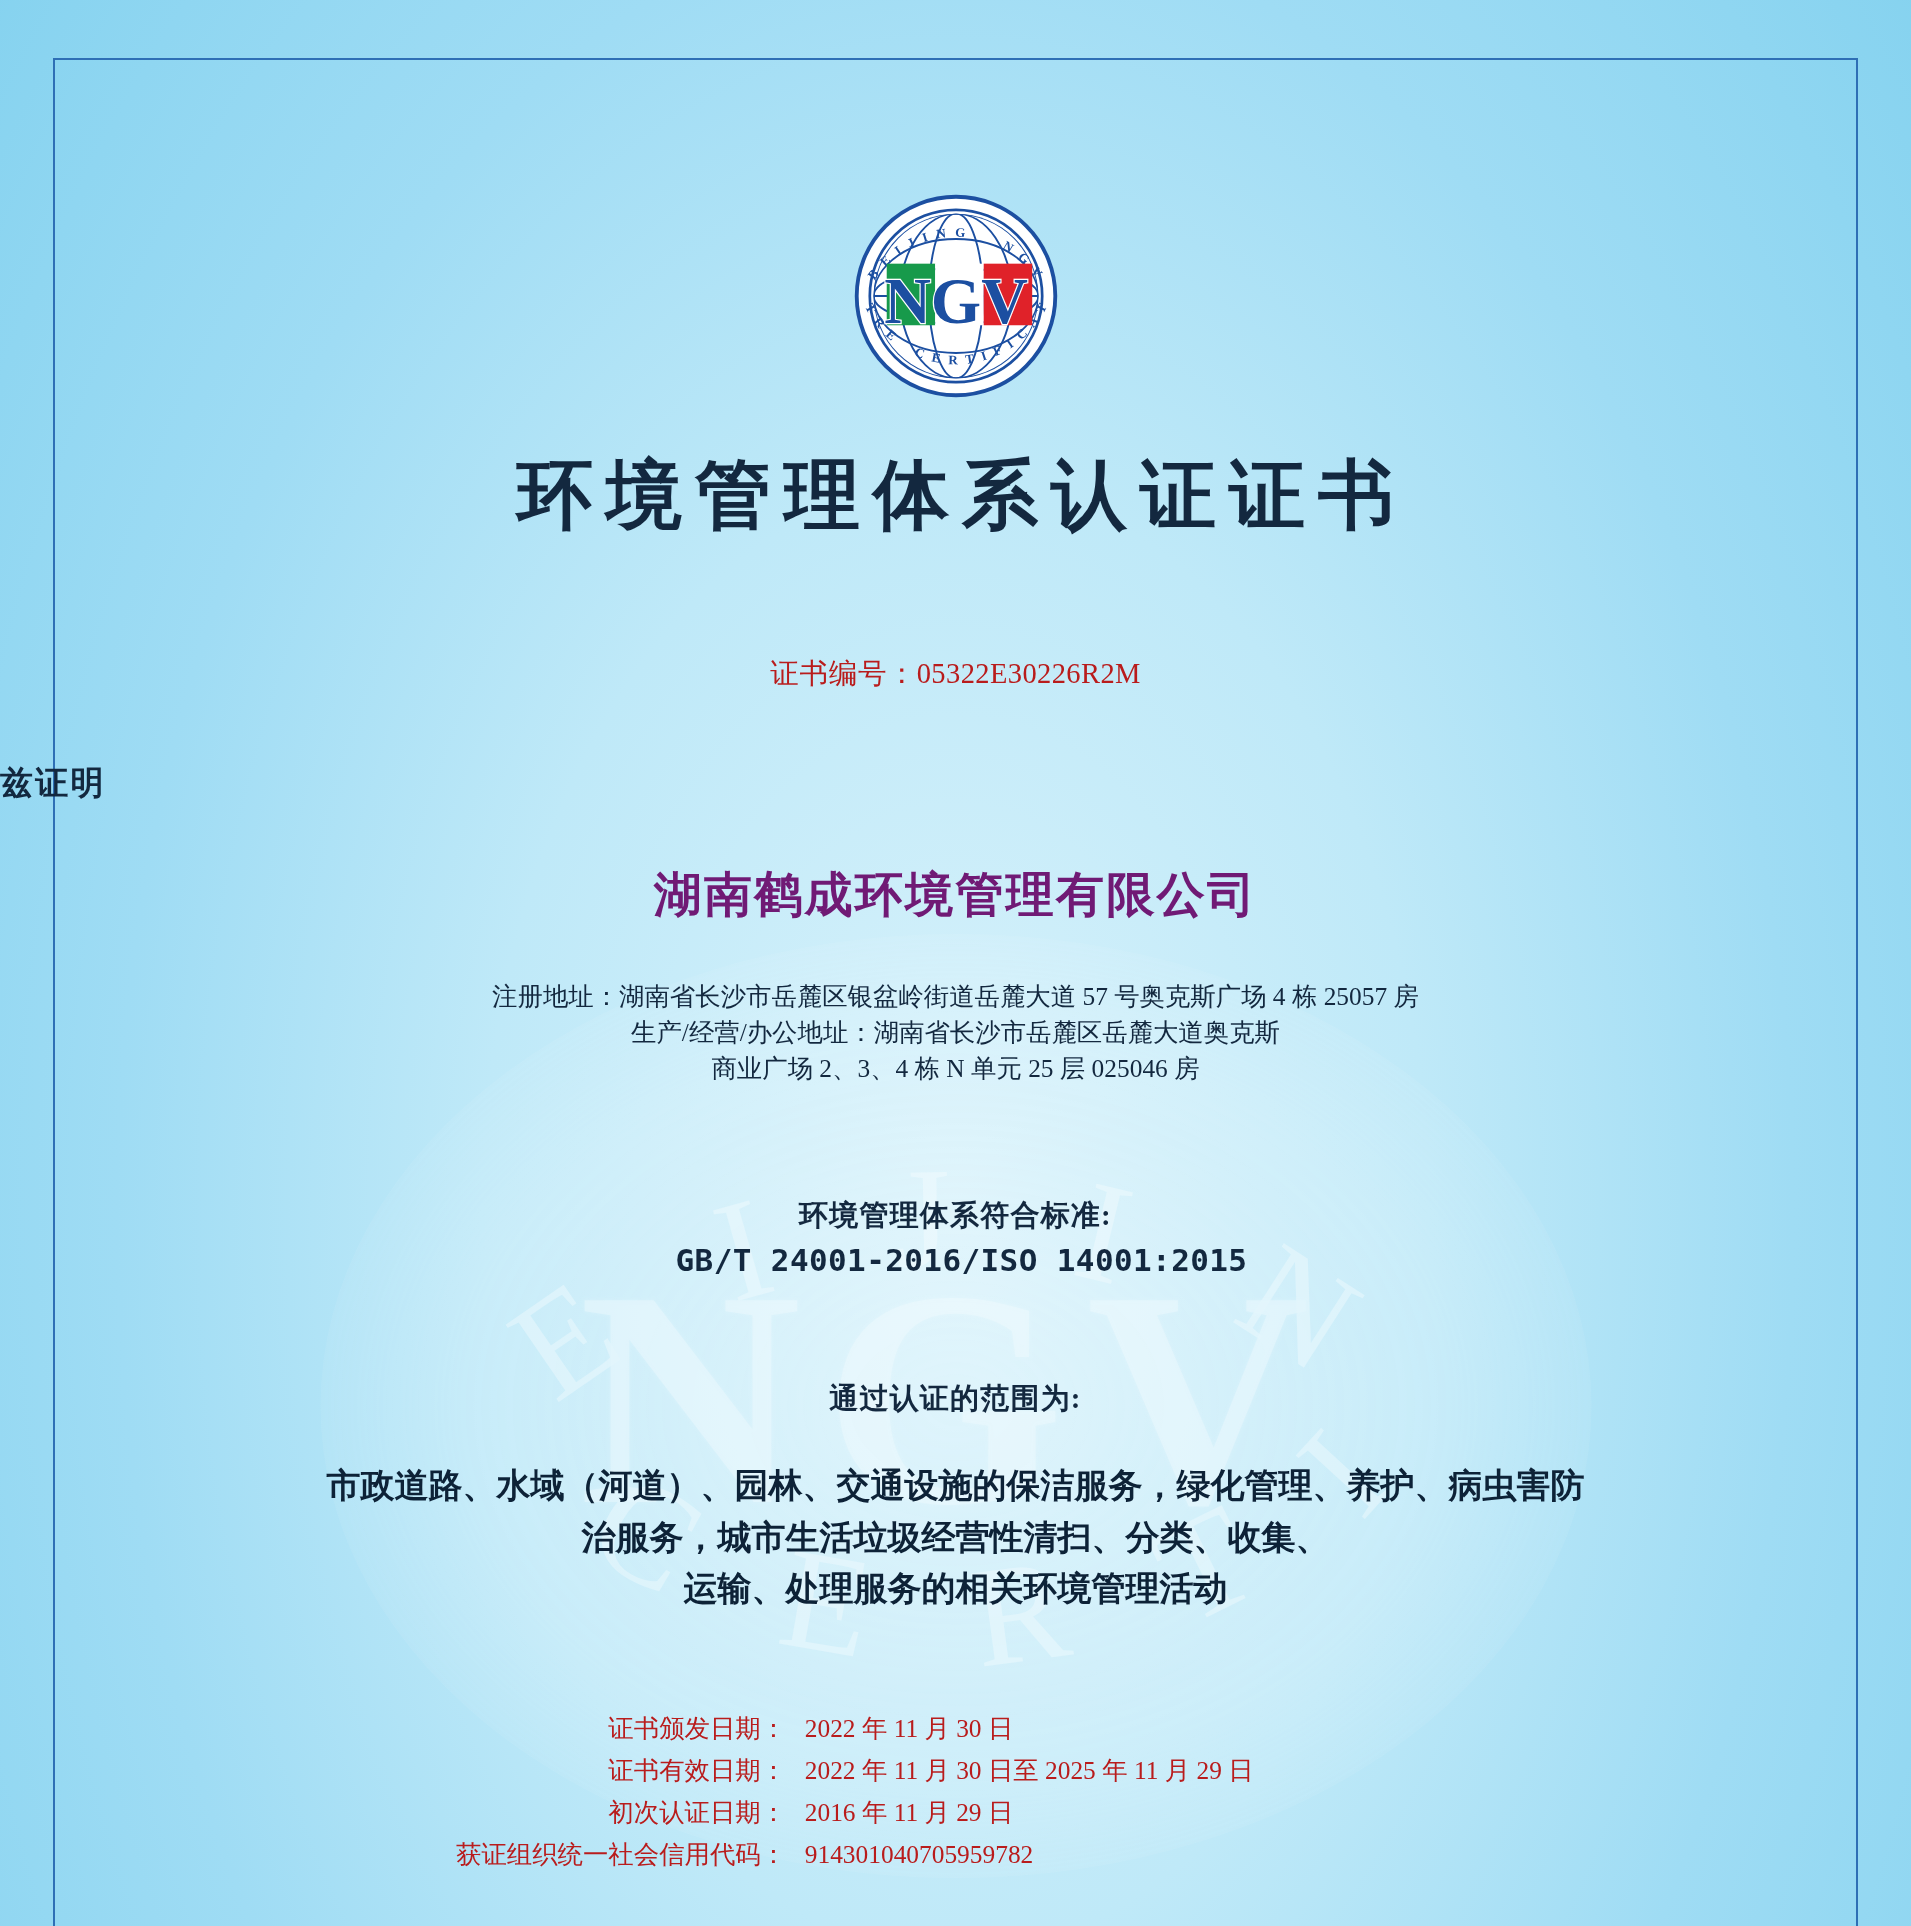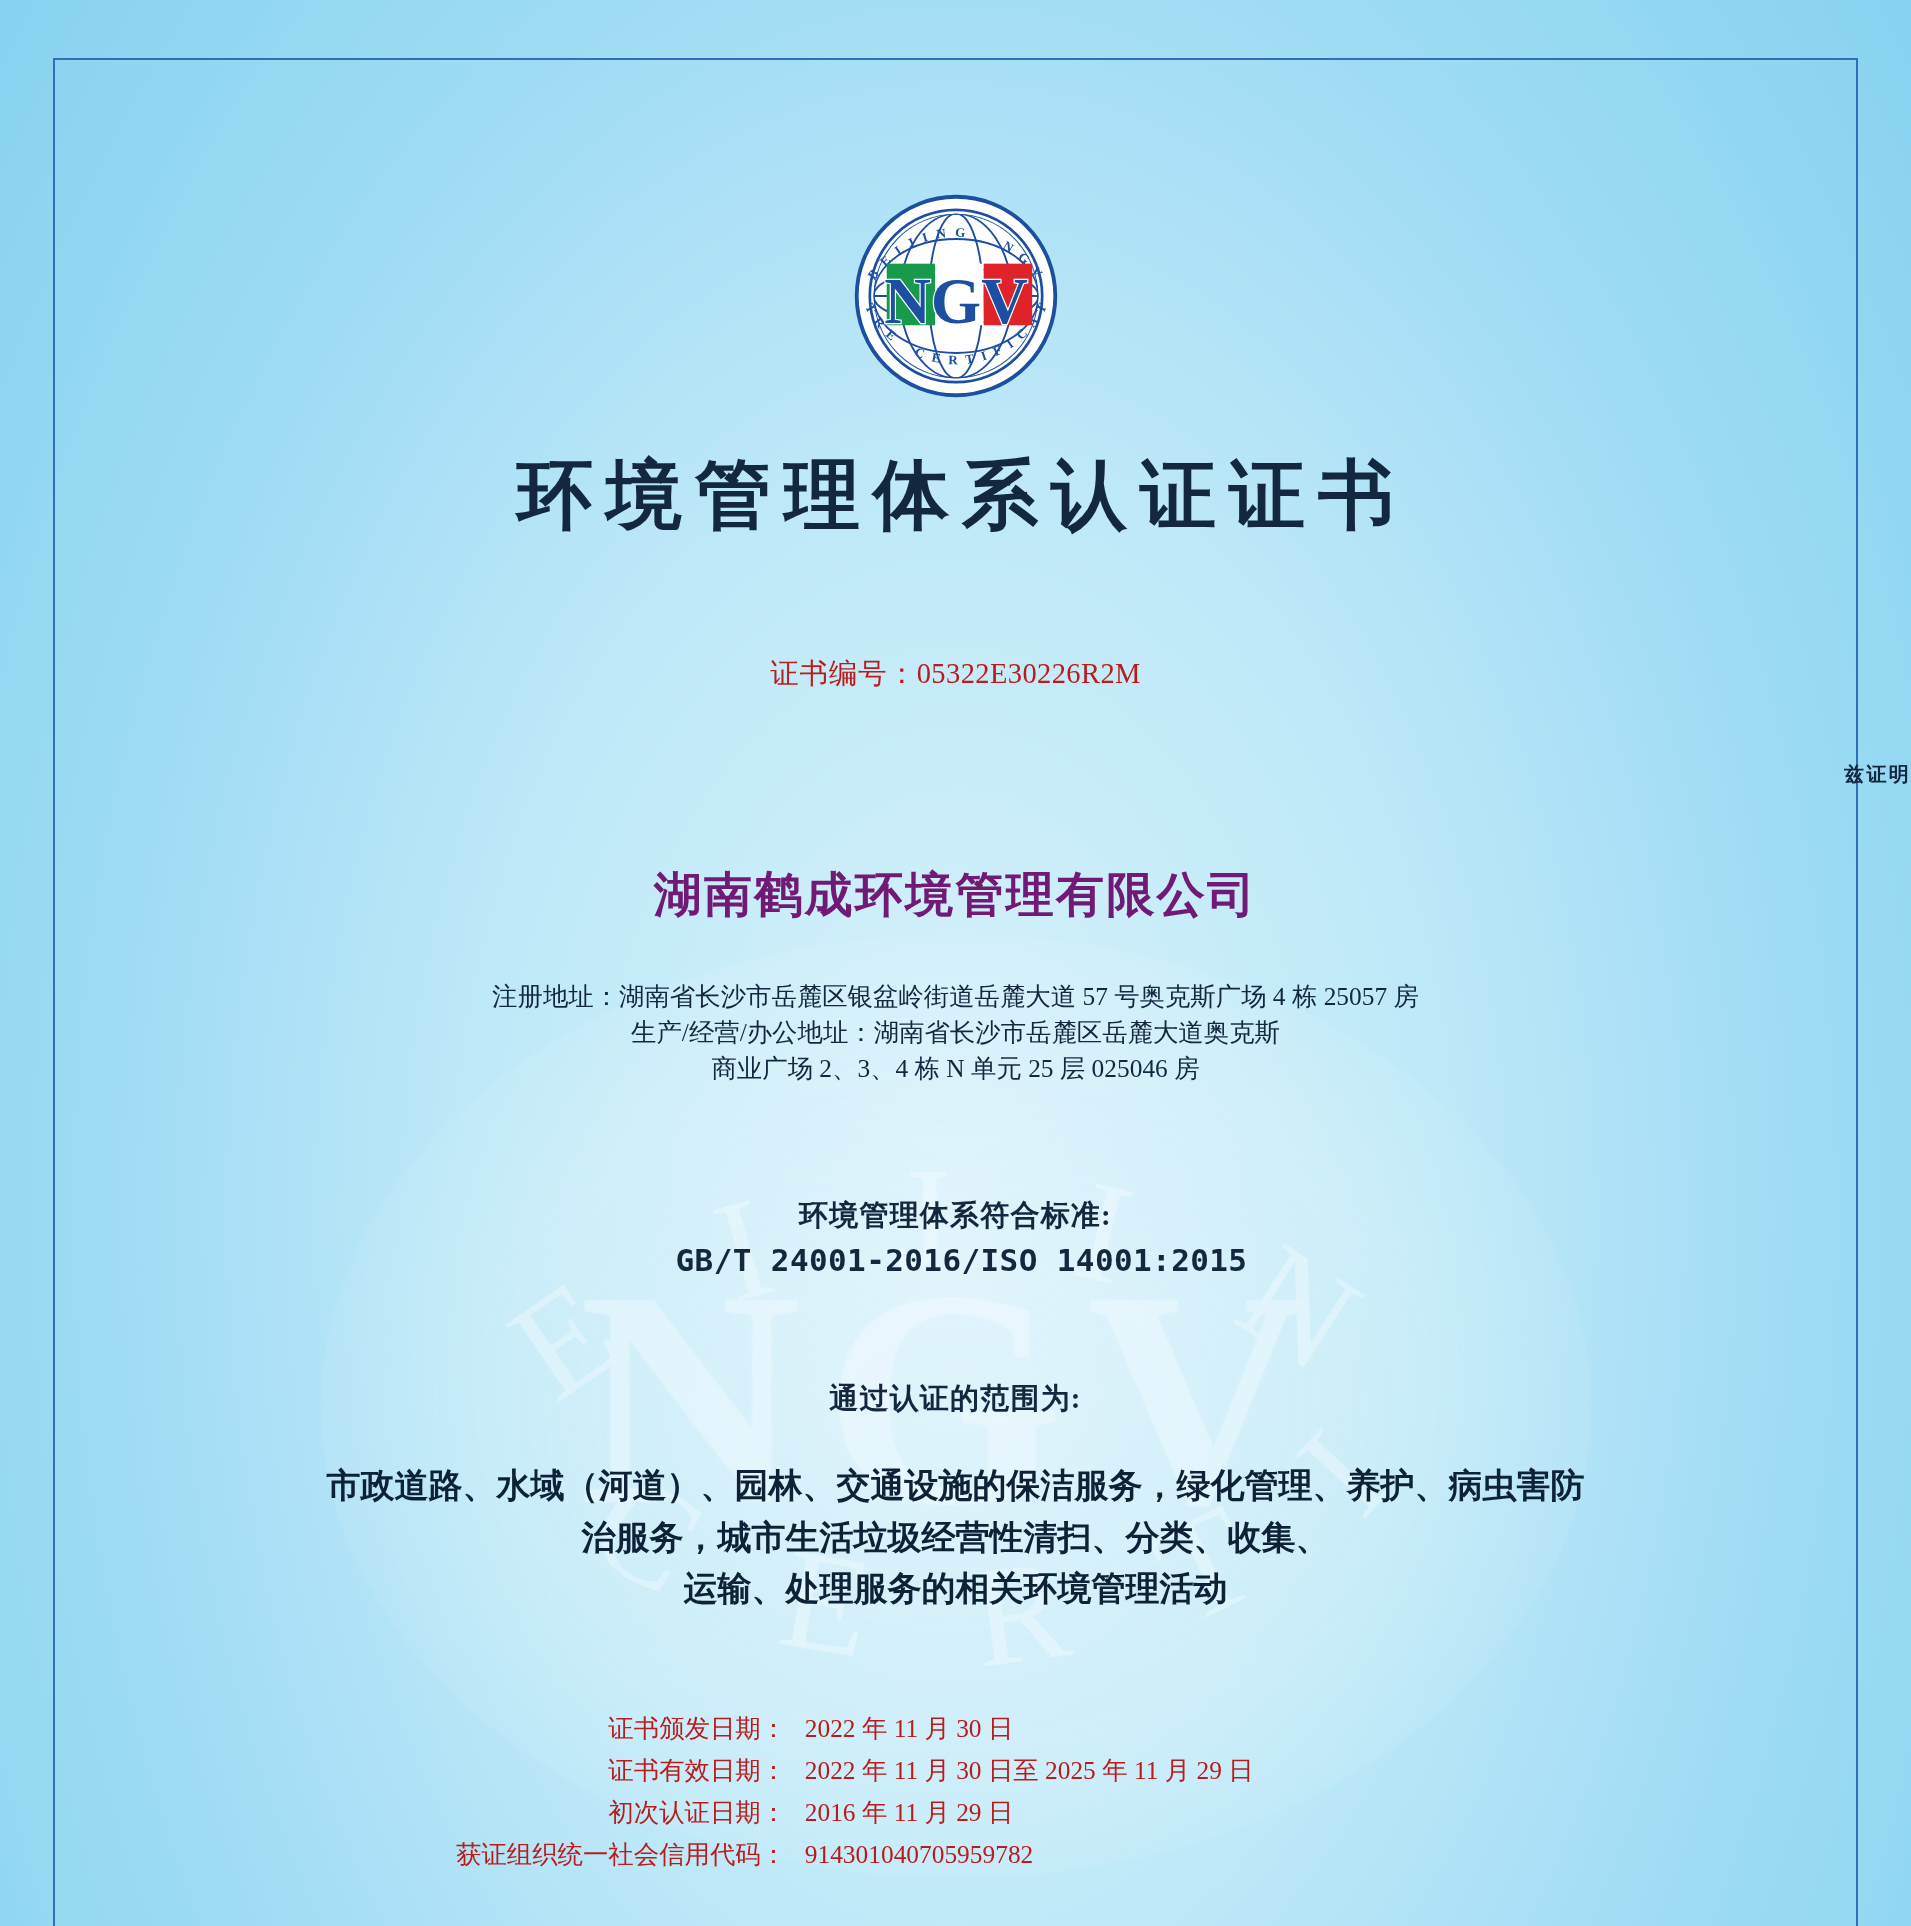--- a/index.html
+++ b/index.html
@@ -121,22 +121,22 @@
     font-size: 28.5px;
     color: #b91c1c;
     letter-spacing: 0.8px;
   }
   .cert-no .num{ letter-spacing:0.4px; }
 
   .hereby {
     position: absolute;
     left: 0; right: 0;
     top: 761px;
-    text-align: right;
-    font-size: 20px;
+    text-align: left;
+    font-size: 33px;
     font-weight: 700;
     color: #13283f;
     letter-spacing: 2.3px;
   }
 
   .company {
     position: absolute;
     left: 0; right: 0;
     top: 863px;
     text-align: center;

